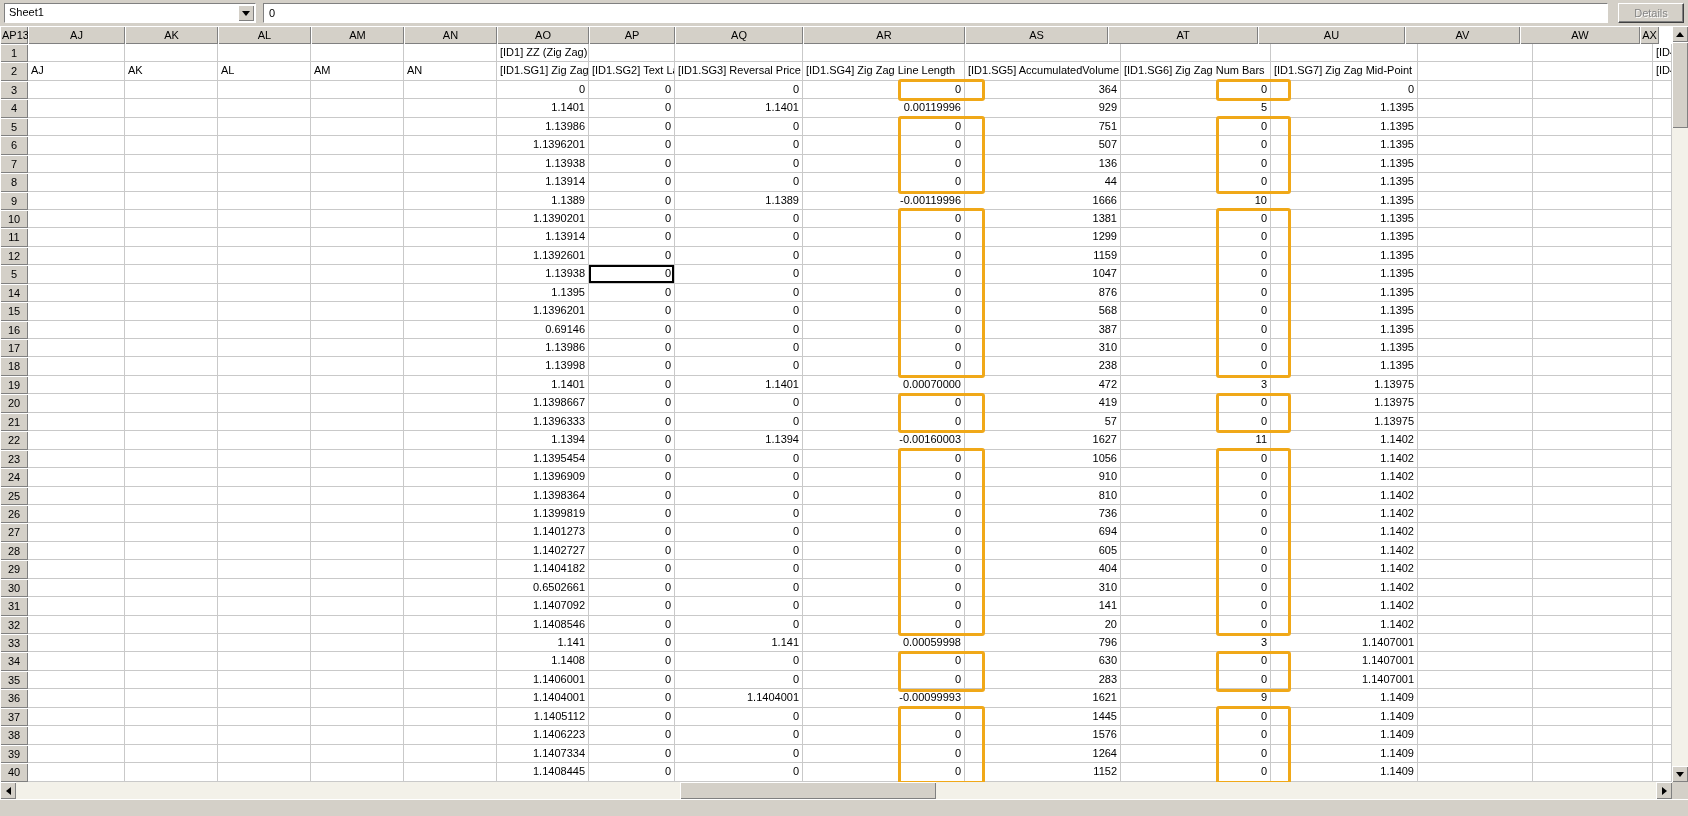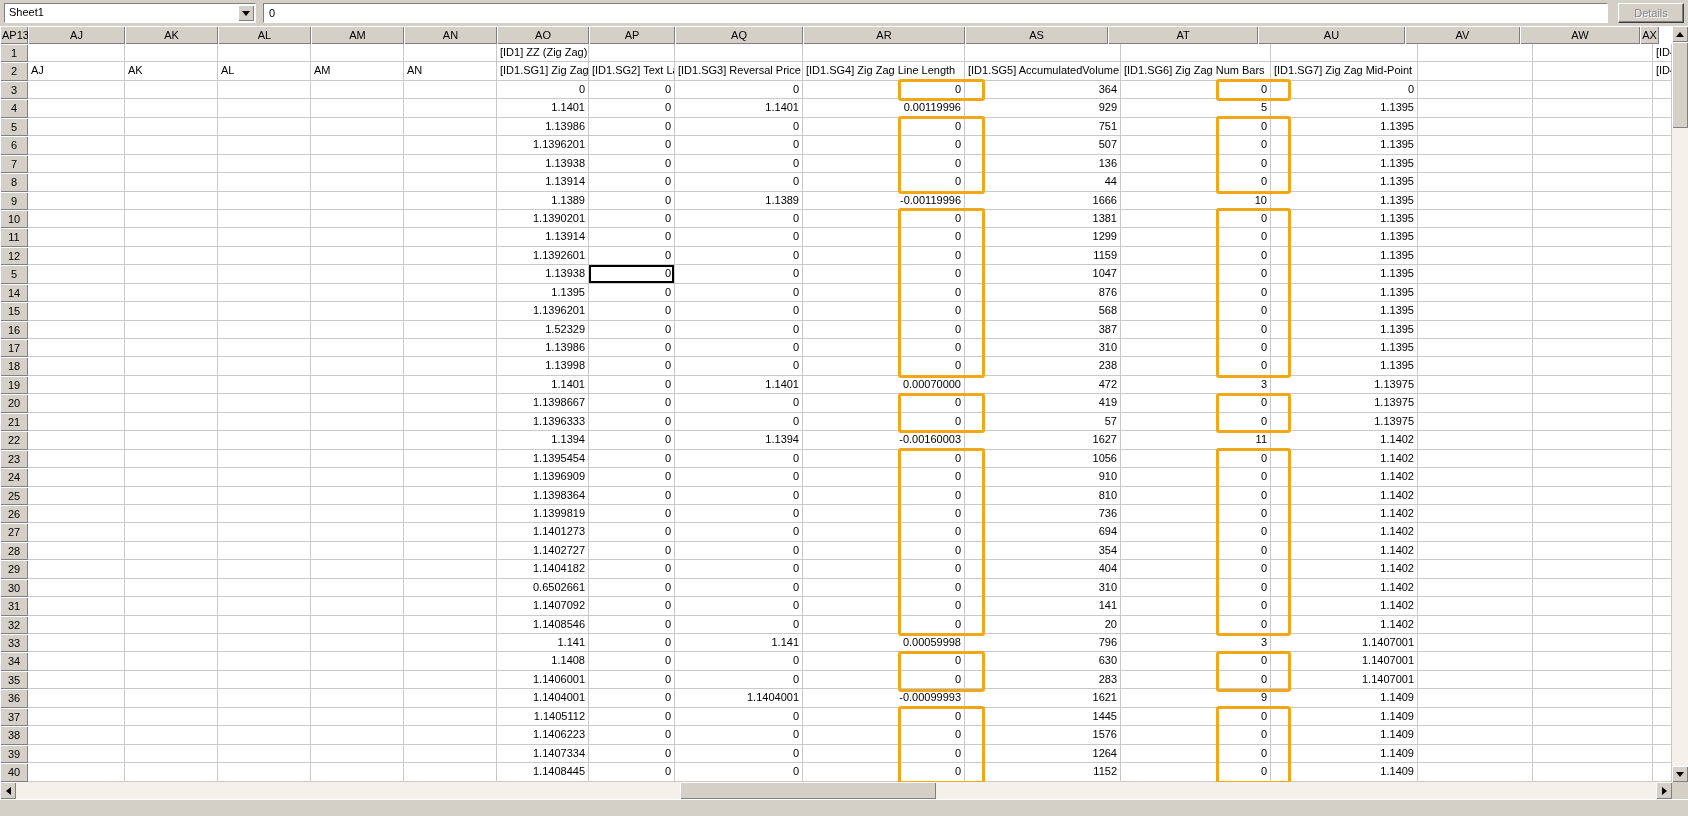--- a/index.html
+++ b/index.html
@@ -372,21 +372,21 @@
         <div class="cell num" style="width:120px"></div>
         <div class="cell num" style="width:19px"></div>
       </div>
       <div class="row">
         <div class="rh">16</div>
         <div class="cell num" style="width:97px"></div>
         <div class="cell num" style="width:93px"></div>
         <div class="cell num" style="width:93px"></div>
         <div class="cell num" style="width:93px"></div>
         <div class="cell num" style="width:93px"></div>
-        <div class="cell num" style="width:92px">1.52329</div>
+        <div class="cell num" style="width:92px">0.69146</div>
         <div class="cell num" style="width:86px">0</div>
         <div class="cell num" style="width:128px">0</div>
         <div class="cell num" style="width:162px">0</div>
         <div class="cell num" style="width:156px">387</div>
         <div class="cell num" style="width:150px">0</div>
         <div class="cell num" style="width:147px">1.1395</div>
         <div class="cell num" style="width:115px"></div>
         <div class="cell num" style="width:120px"></div>
         <div class="cell num" style="width:19px"></div>
       </div>
@@ -592,21 +592,21 @@
         <div class="rh">28</div>
         <div class="cell num" style="width:97px"></div>
         <div class="cell num" style="width:93px"></div>
         <div class="cell num" style="width:93px"></div>
         <div class="cell num" style="width:93px"></div>
         <div class="cell num" style="width:93px"></div>
         <div class="cell num" style="width:92px">1.1402727</div>
         <div class="cell num" style="width:86px">0</div>
         <div class="cell num" style="width:128px">0</div>
         <div class="cell num" style="width:162px">0</div>
-        <div class="cell num" style="width:156px">354</div>
+        <div class="cell num" style="width:156px">605</div>
         <div class="cell num" style="width:150px">0</div>
         <div class="cell num" style="width:147px">1.1402</div>
         <div class="cell num" style="width:115px"></div>
         <div class="cell num" style="width:120px"></div>
         <div class="cell num" style="width:19px"></div>
       </div>
       <div class="row">
         <div class="rh">29</div>
         <div class="cell num" style="width:97px"></div>
         <div class="cell num" style="width:93px"></div>

